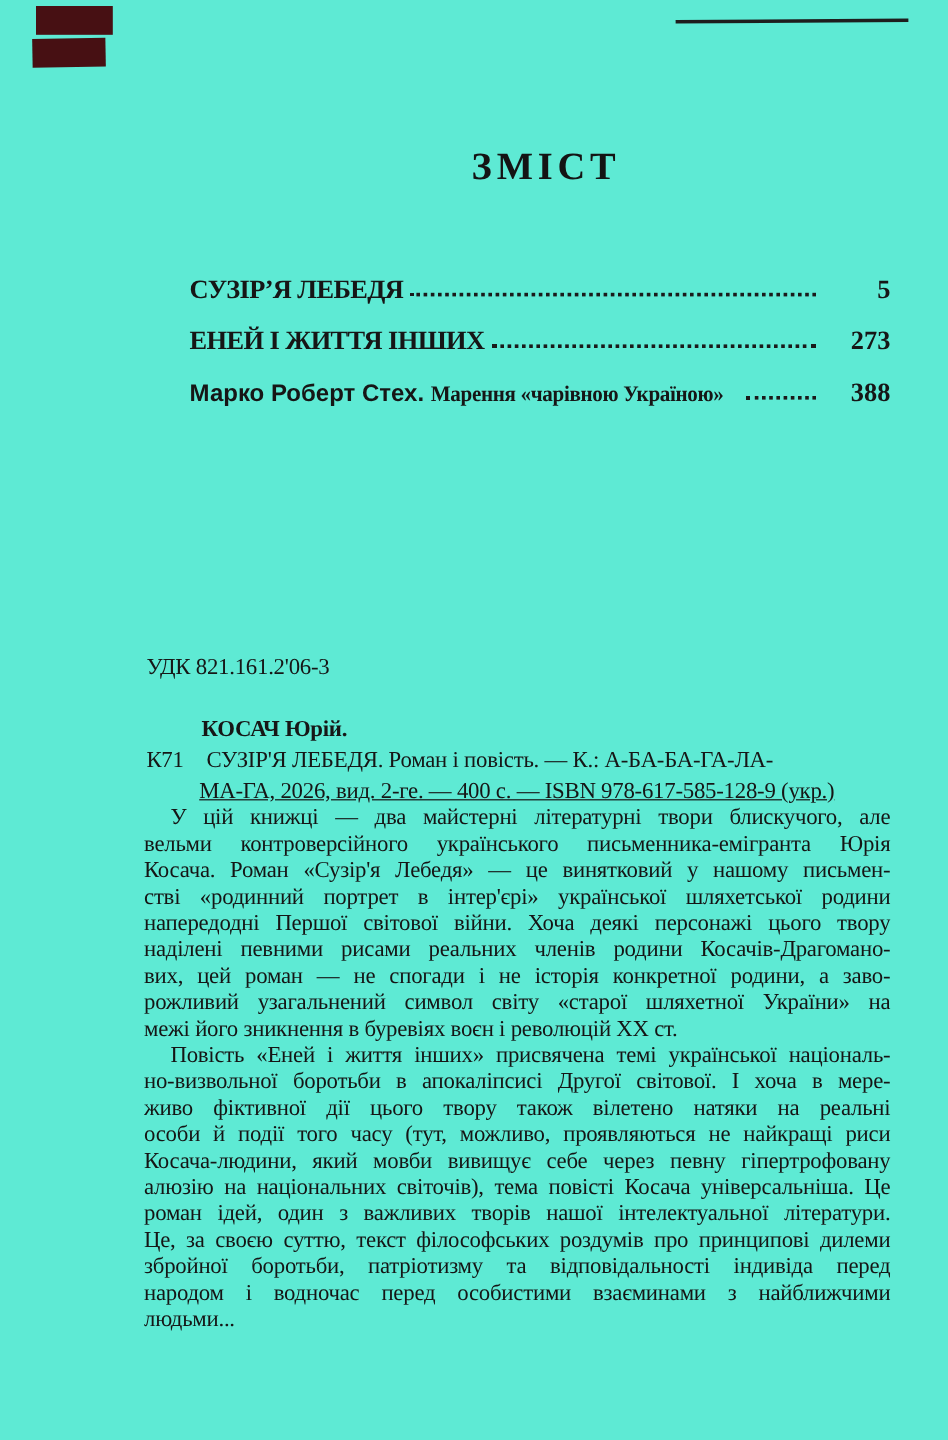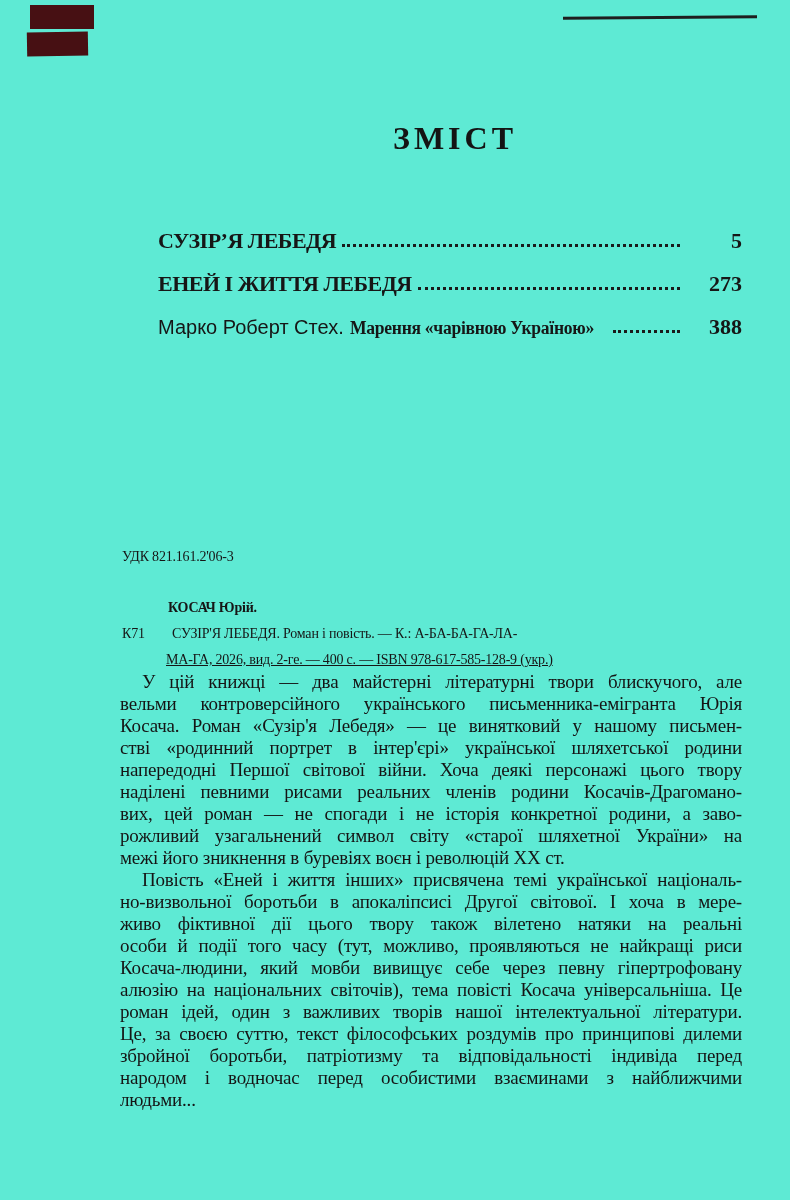--- a/index.html
+++ b/index.html
@@ -55,21 +55,21 @@
     margin-bottom: 19px;
     font-size: 22px;
     font-weight: 700;
     white-space: nowrap;
   }
   .toc-title {
     letter-spacing: -0.5px;
   }
   .toc-prefix {
     font-family: "Liberation Sans", sans-serif;
-    font-weight: 400;
+    font-weight: 700;
     font-size: 20px;
     letter-spacing: 0;
     margin-right: 6px;
   }
   .toc-title-small {
     font-size: 18.5px;
     display: inline-block;
     transform: scaleX(0.95);
     transform-origin: left;
     letter-spacing: -0.3px;
@@ -86,21 +86,21 @@
     width: 48px;
     text-align: right;
     font-size: 22px;
     font-weight: 700;
   }
 
   
   .imprint {
     position: absolute;
     top: 544px; left: 122px; width: 622px;
-    font-size: 14px;
+    font-size: 19px;
     line-height: 26px;
     letter-spacing: -0.2px;
   }
   .imprint-author {
     font-weight: 700;
     padding-left: 46px;
     margin-top: 25px;
   }
   .imprint-entry {
     padding-left: 50px;
@@ -141,21 +141,21 @@
 
   <div class="toc">
 
     <div class="toc-row">
       <span class="toc-title">СУЗІР’Я ЛЕБЕДЯ</span>
       <span class="toc-dots"></span>
       <span class="toc-page">5</span>
     </div>
 
     <div class="toc-row">
-      <span class="toc-title">ЕНЕЙ І ЖИТТЯ ЛЕБЕДЯ</span>
+      <span class="toc-title">ЕНЕЙ І ЖИТТЯ ІНШИХ</span>
       <span class="toc-dots"></span>
       <span class="toc-page">273</span>
     </div>
 
     <div class="toc-row">
       <span class="toc-prefix">Марко Роберт Стех.</span>
       <span class="toc-title toc-title-small">Марення «чарівною Україною»</span>
       <span class="toc-dots"></span>
       <span class="toc-page">388</span>
     </div>

